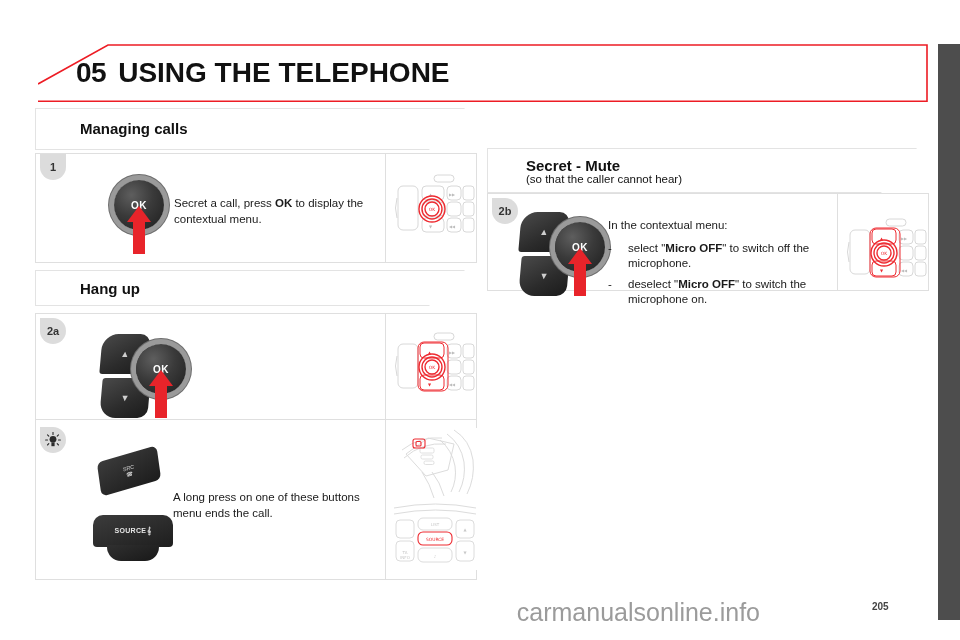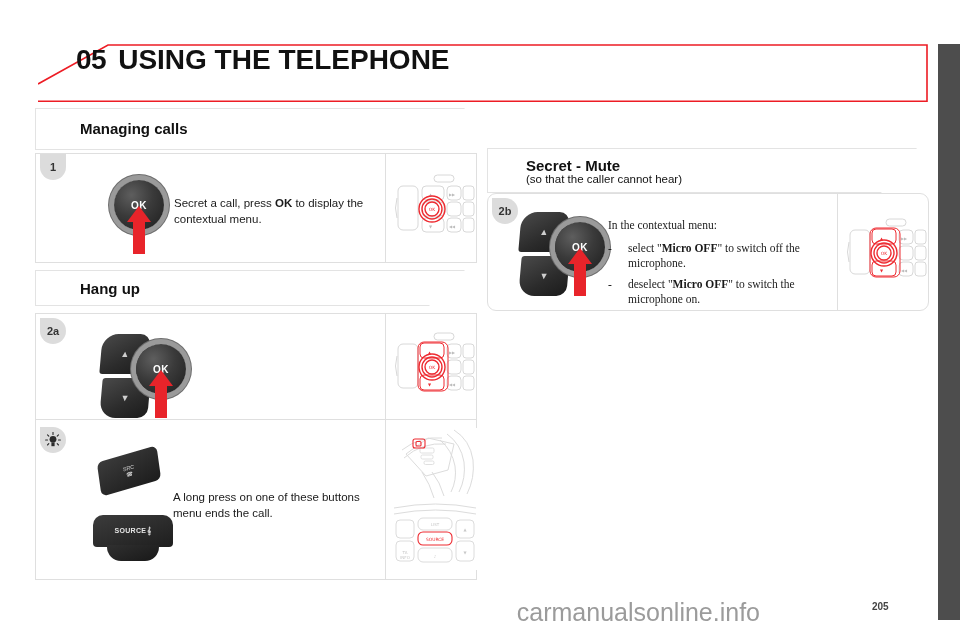--- a/index.html
+++ b/index.html
@@ -16,21 +16,21 @@
     position:absolute; left:938px; top:44px; width:22px; height:576px;
     background:#4d4d4d;
   }
 
   
   .chapter-header{
     position:absolute; left:38px; top:44px; width:890px; height:58px;
   }
   .chapter-header .hdr-inner{
     position:absolute; left:0; top:0; right:0; bottom:0;
-    display:flex; 
+    display:flex; align-items:center;
   }
   .chap-num{
     font-size:28px; font-weight:bold; color:#111;
     margin-left:38px; letter-spacing:-0.5px;
   }
   .chap-title{
     font-size:28px; font-weight:bold; color:#111;
     margin-left:12px; letter-spacing:0px;
   }
 
@@ -366,21 +366,21 @@
     </g>
     <text x="43" y="42.5" fill="#ee2b31" font-size="4.4" text-anchor="middle" font-family="DejaVu Sans, sans-serif">SOURCE</text>
   </svg>
 </div>
 
 <div class="section-banner" style="left:487px; top:148px; width:430px; height:45px;">
   <span class="sub-head" style="left:38px; top:8px;">Secret - Mute</span>
   <span class="sub-sub" style="left:38px; top:24px;">(so that the caller cannot hear)</span>
 </div>
 
-<div class="panel" style="left:487px; top:193px; width:442px; height:118px;border-radius:9px;">
+<div class="panel" style="left:487px; top:193px; width:442px; height:98px;">
   <div class="divider" style="left:349px;"></div>
 
   <div class="badge round2" style="left:4px; top:4px;">
     <span>2b</span>
   </div>
 
   <div class="rocker" style="left:32px; top:18px;">
     <div class="half top">
       <span class="tri">▲</span>
     </div>
@@ -389,21 +389,21 @@
     </div>
   </div>
 
   <div class="knob" style="left:67px; top:28px;">
     <span class="ok">OK</span>
   </div>
   <svg class="arrow-up" style="left:79px; top:54px;" viewBox="0 0 26 48">
     <path d="M13 0 L25 16 L19 16 L19 48 L7 48 L7 16 L1 16 Z" fill="#e8242a"></path>
   </svg>
 
-  <div class="btext" style="left:120px; top:24px; width:225px;font-family:Liberation Serif, serif;">
+  <div class="btext" style="left:120px; top:24px; width:225px;">
     <div>In the contextual menu:</div>
     <div class="bullet-row" style="margin-top:7px;">
       <span class="bullet-dash">-</span>
       <span><span>select "</span><b>Micro OFF</b><span>" to switch off the microphone.</span></span>
     </div>
     <div class="bullet-row" style="margin-top:5px;">
       <span class="bullet-dash">-</span>
       <span><span>deselect "</span><b>Micro OFF</b><span>" to switch the microphone on.</span></span>
     </div>
   </div>

